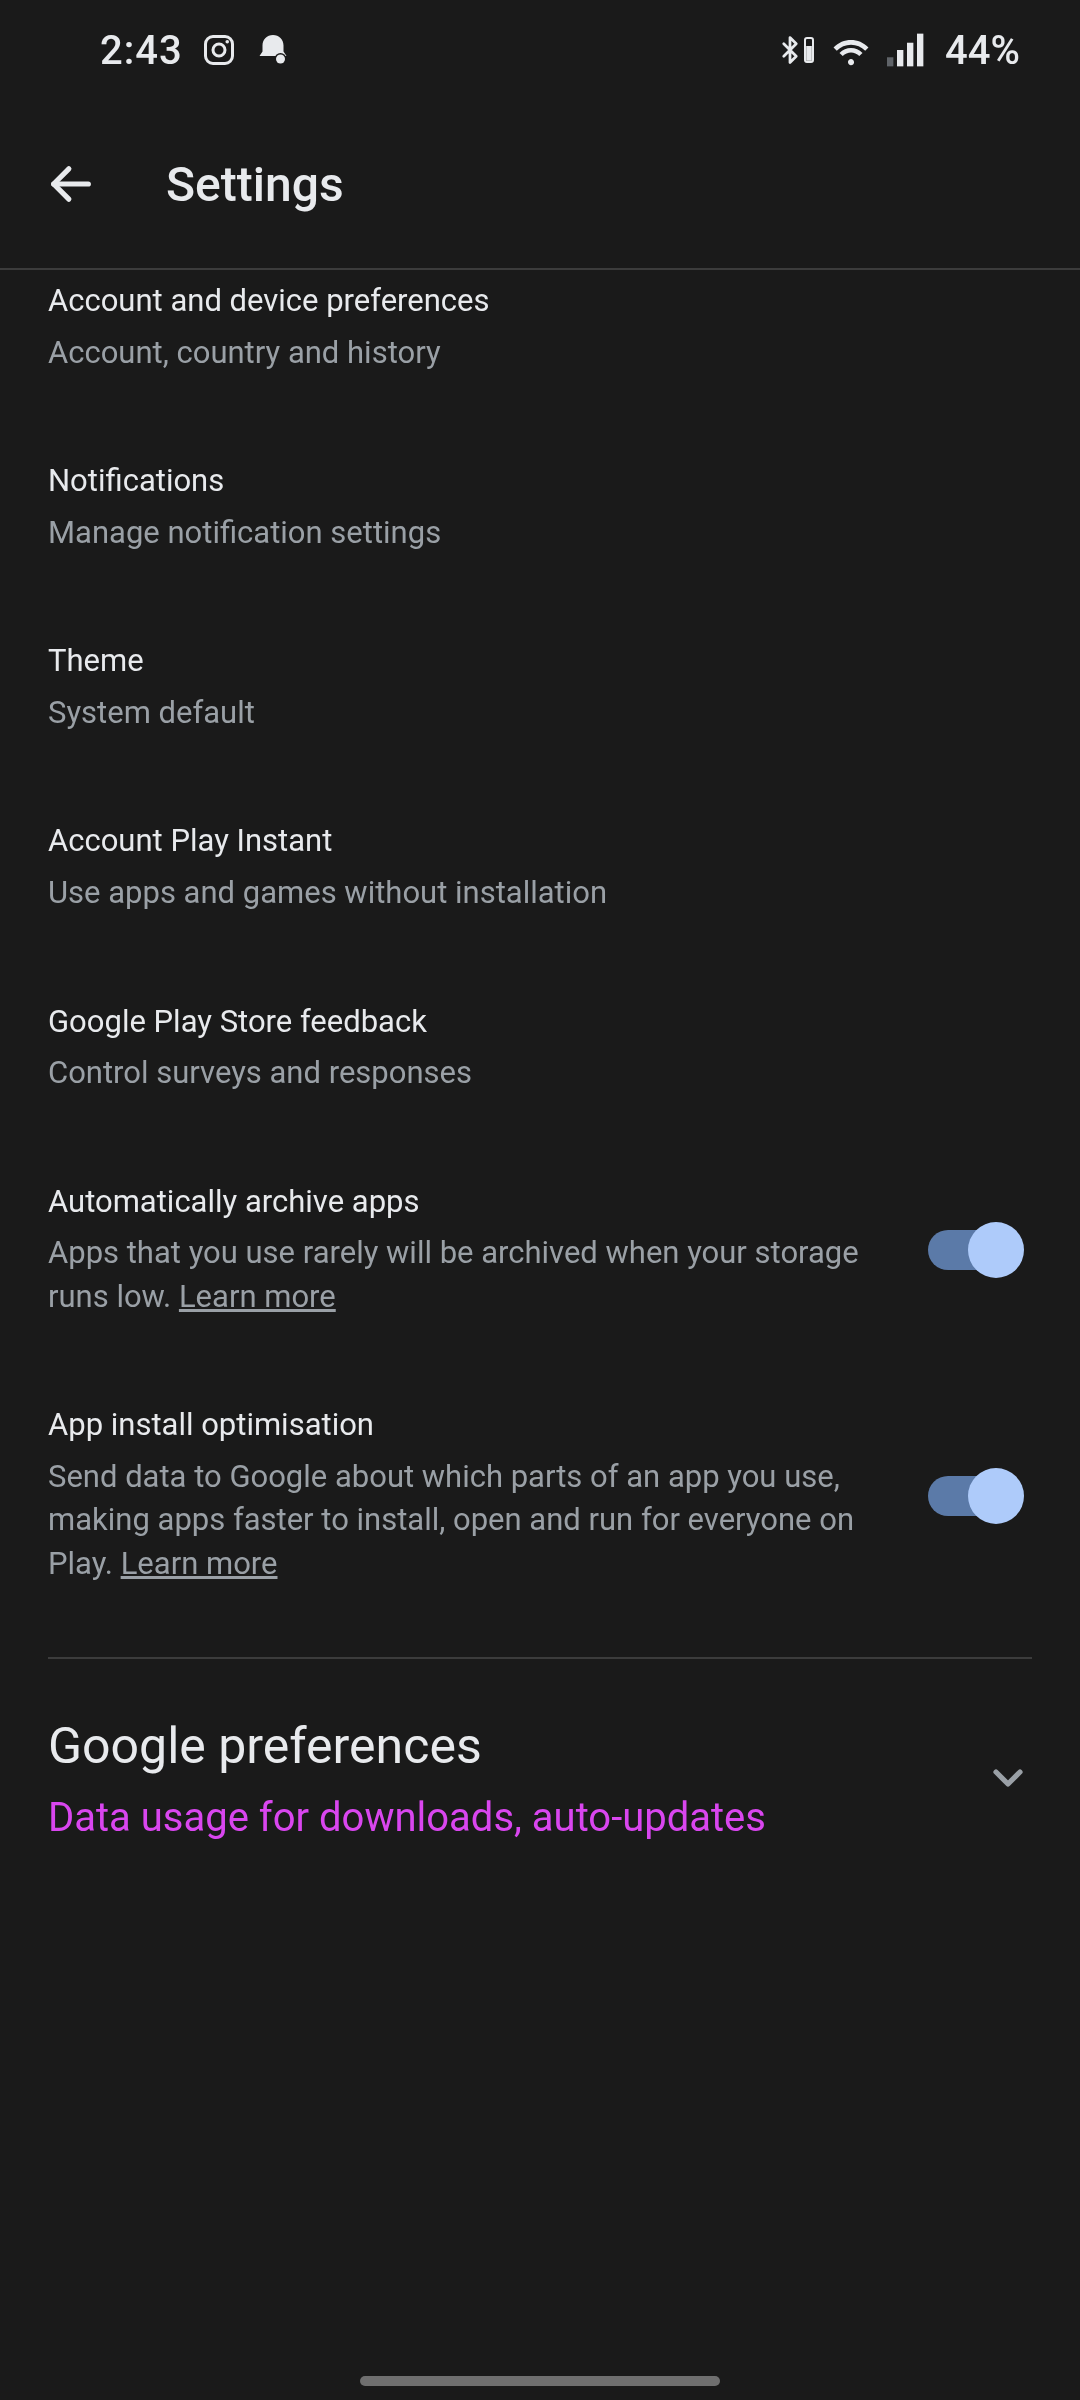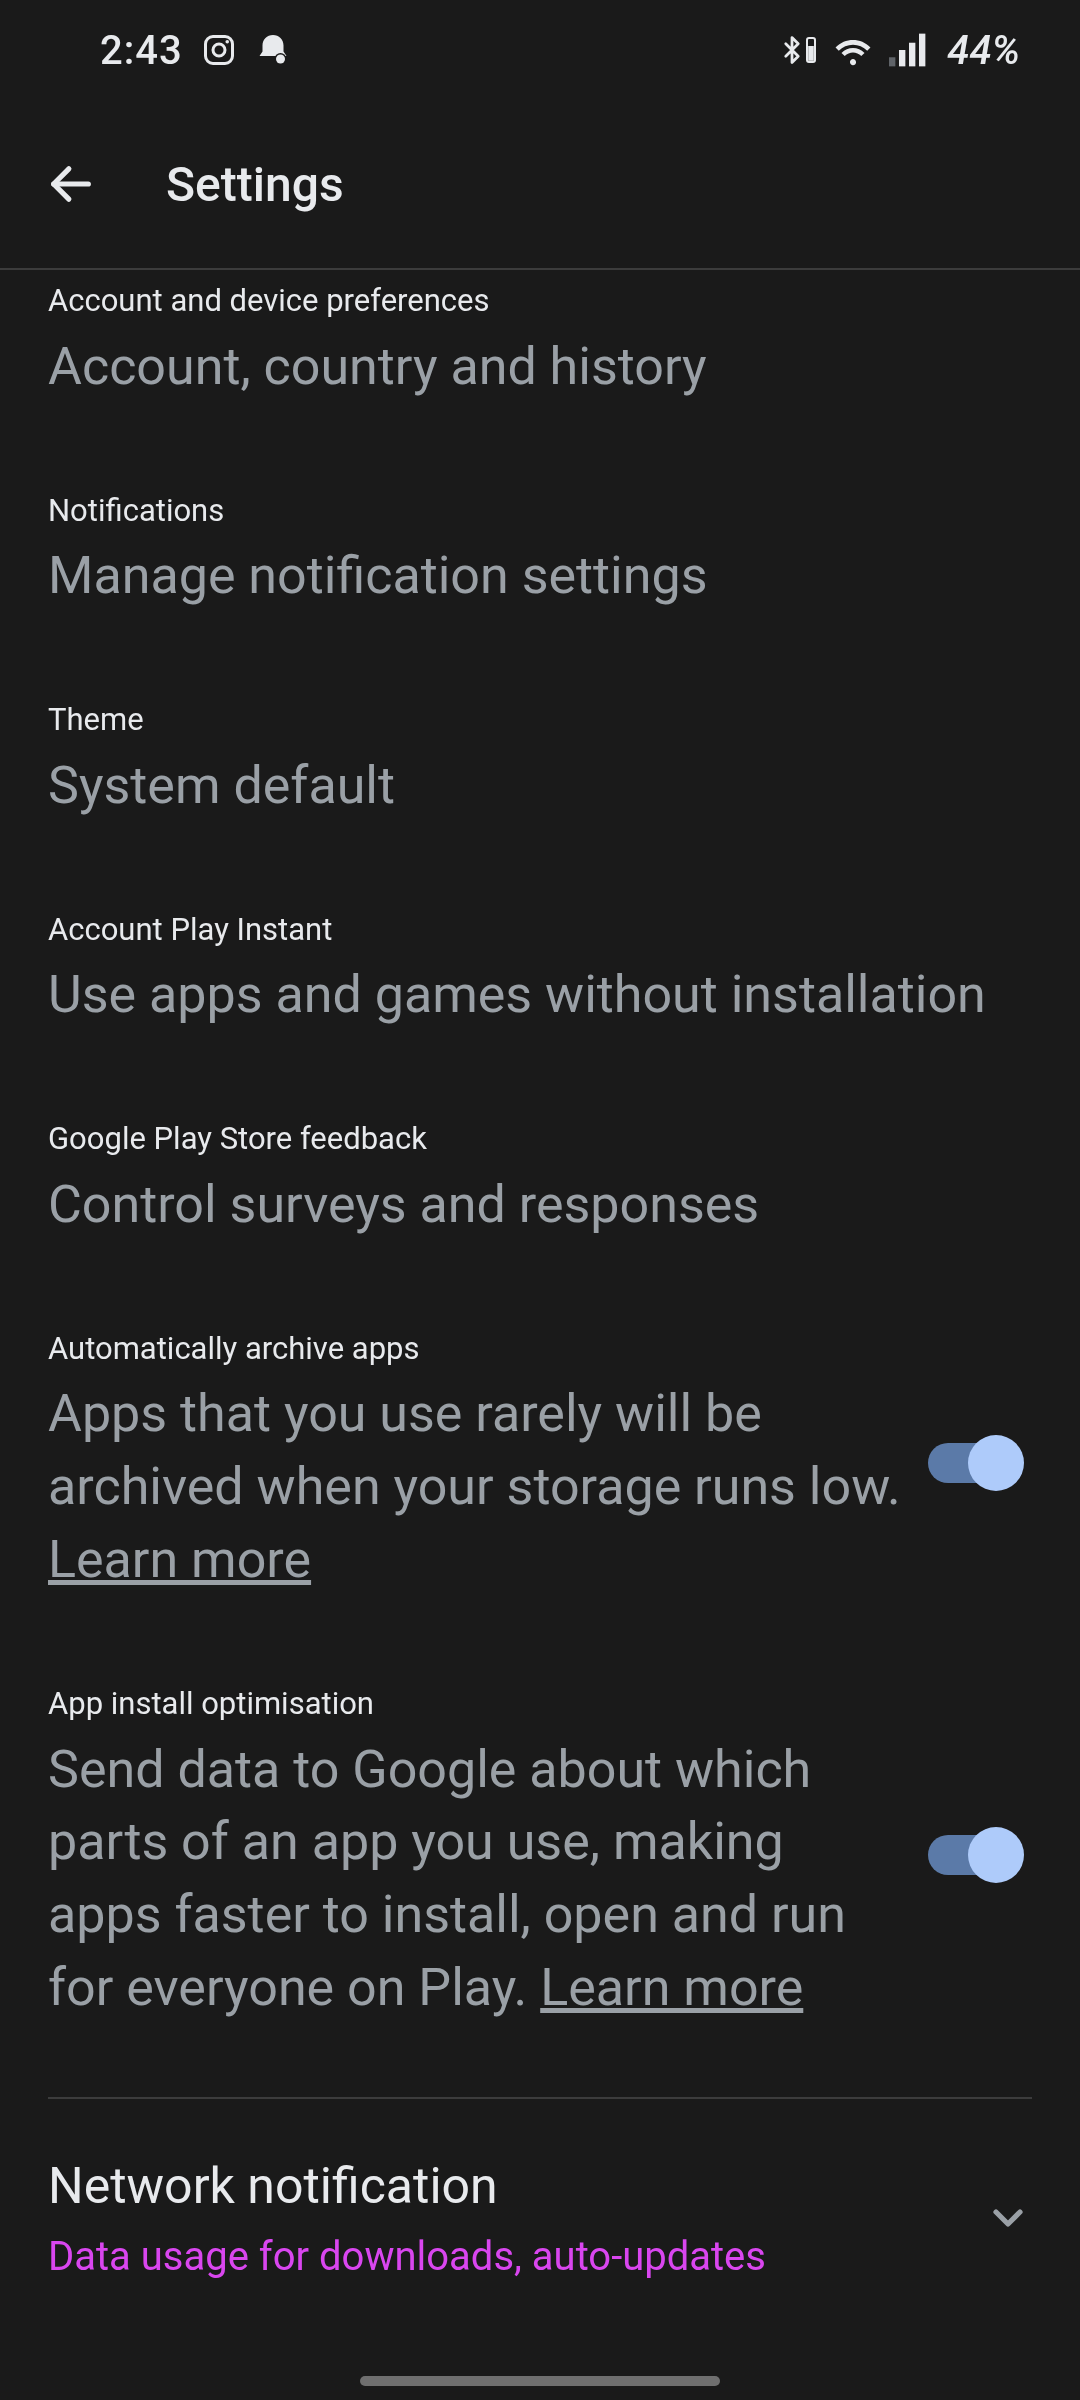--- a/index.html
+++ b/index.html
@@ -16,21 +16,21 @@
     height: 100px;
     display: flex;
     align-items: center;
     justify-content: space-between;
     padding: 0 60px 0 100px;
     font-size: 40px;
     font-weight: 500;
     color: #e8eaed;
   }
   .status-left { display: flex; align-items: center; gap: 18px; }
-  .status-right { display: flex; align-items: center; gap: 14px; font-style: italic; }
+  .status-right { display: flex; align-items: center; gap: 14px; }
   .status-time { font-variant-numeric: tabular-nums; letter-spacing: 1px; }
   .status-icon { display: inline-flex; align-items: center; justify-content: center; }
   .status-icon svg { display: block; }
 
   
   .app-bar {
     height: 170px;
     display: flex;
     align-items: center;
     padding: 0 36px;
@@ -65,21 +65,21 @@
     flex: 1;
     min-width: 0;
   }
   .setting-title {
     font-size: 31px;
     font-weight: 400;
     color: #e8eaed;
     line-height: 1.25;
   }
   .setting-sub {
-    font-size: 52px;
+    font-size: 31px;
     color: #9aa0a6;
     line-height: 1.4;
     margin-top: 10px;
   }
   .learn-more {
     text-decoration: underline;
     color: #9aa0a6;
     cursor: pointer;
   }
   
@@ -282,21 +282,21 @@
         <div class="toggle-track"></div>
         <div class="toggle-thumb"></div>
       </div>
     </div>
   </div>
 
   <div class="divider"></div>
 
   <div class="section">
     <div class="section-text">
-      <div class="section-title">Network notification</div>
+      <div class="section-title">Google preferences</div>
       <div class="section-sub">Data usage for downloads, auto-updates</div>
     </div>
     <span class="chevron">
       <svg width="48" height="48" viewBox="0 0 24 24" fill="none" stroke="#9aa0a6" stroke-width="2.6" stroke-linecap="round" stroke-linejoin="round">
         <polyline points="6 9 12 15 18 9"></polyline>
       </svg>
     </span>
   </div>
 
 </div>

